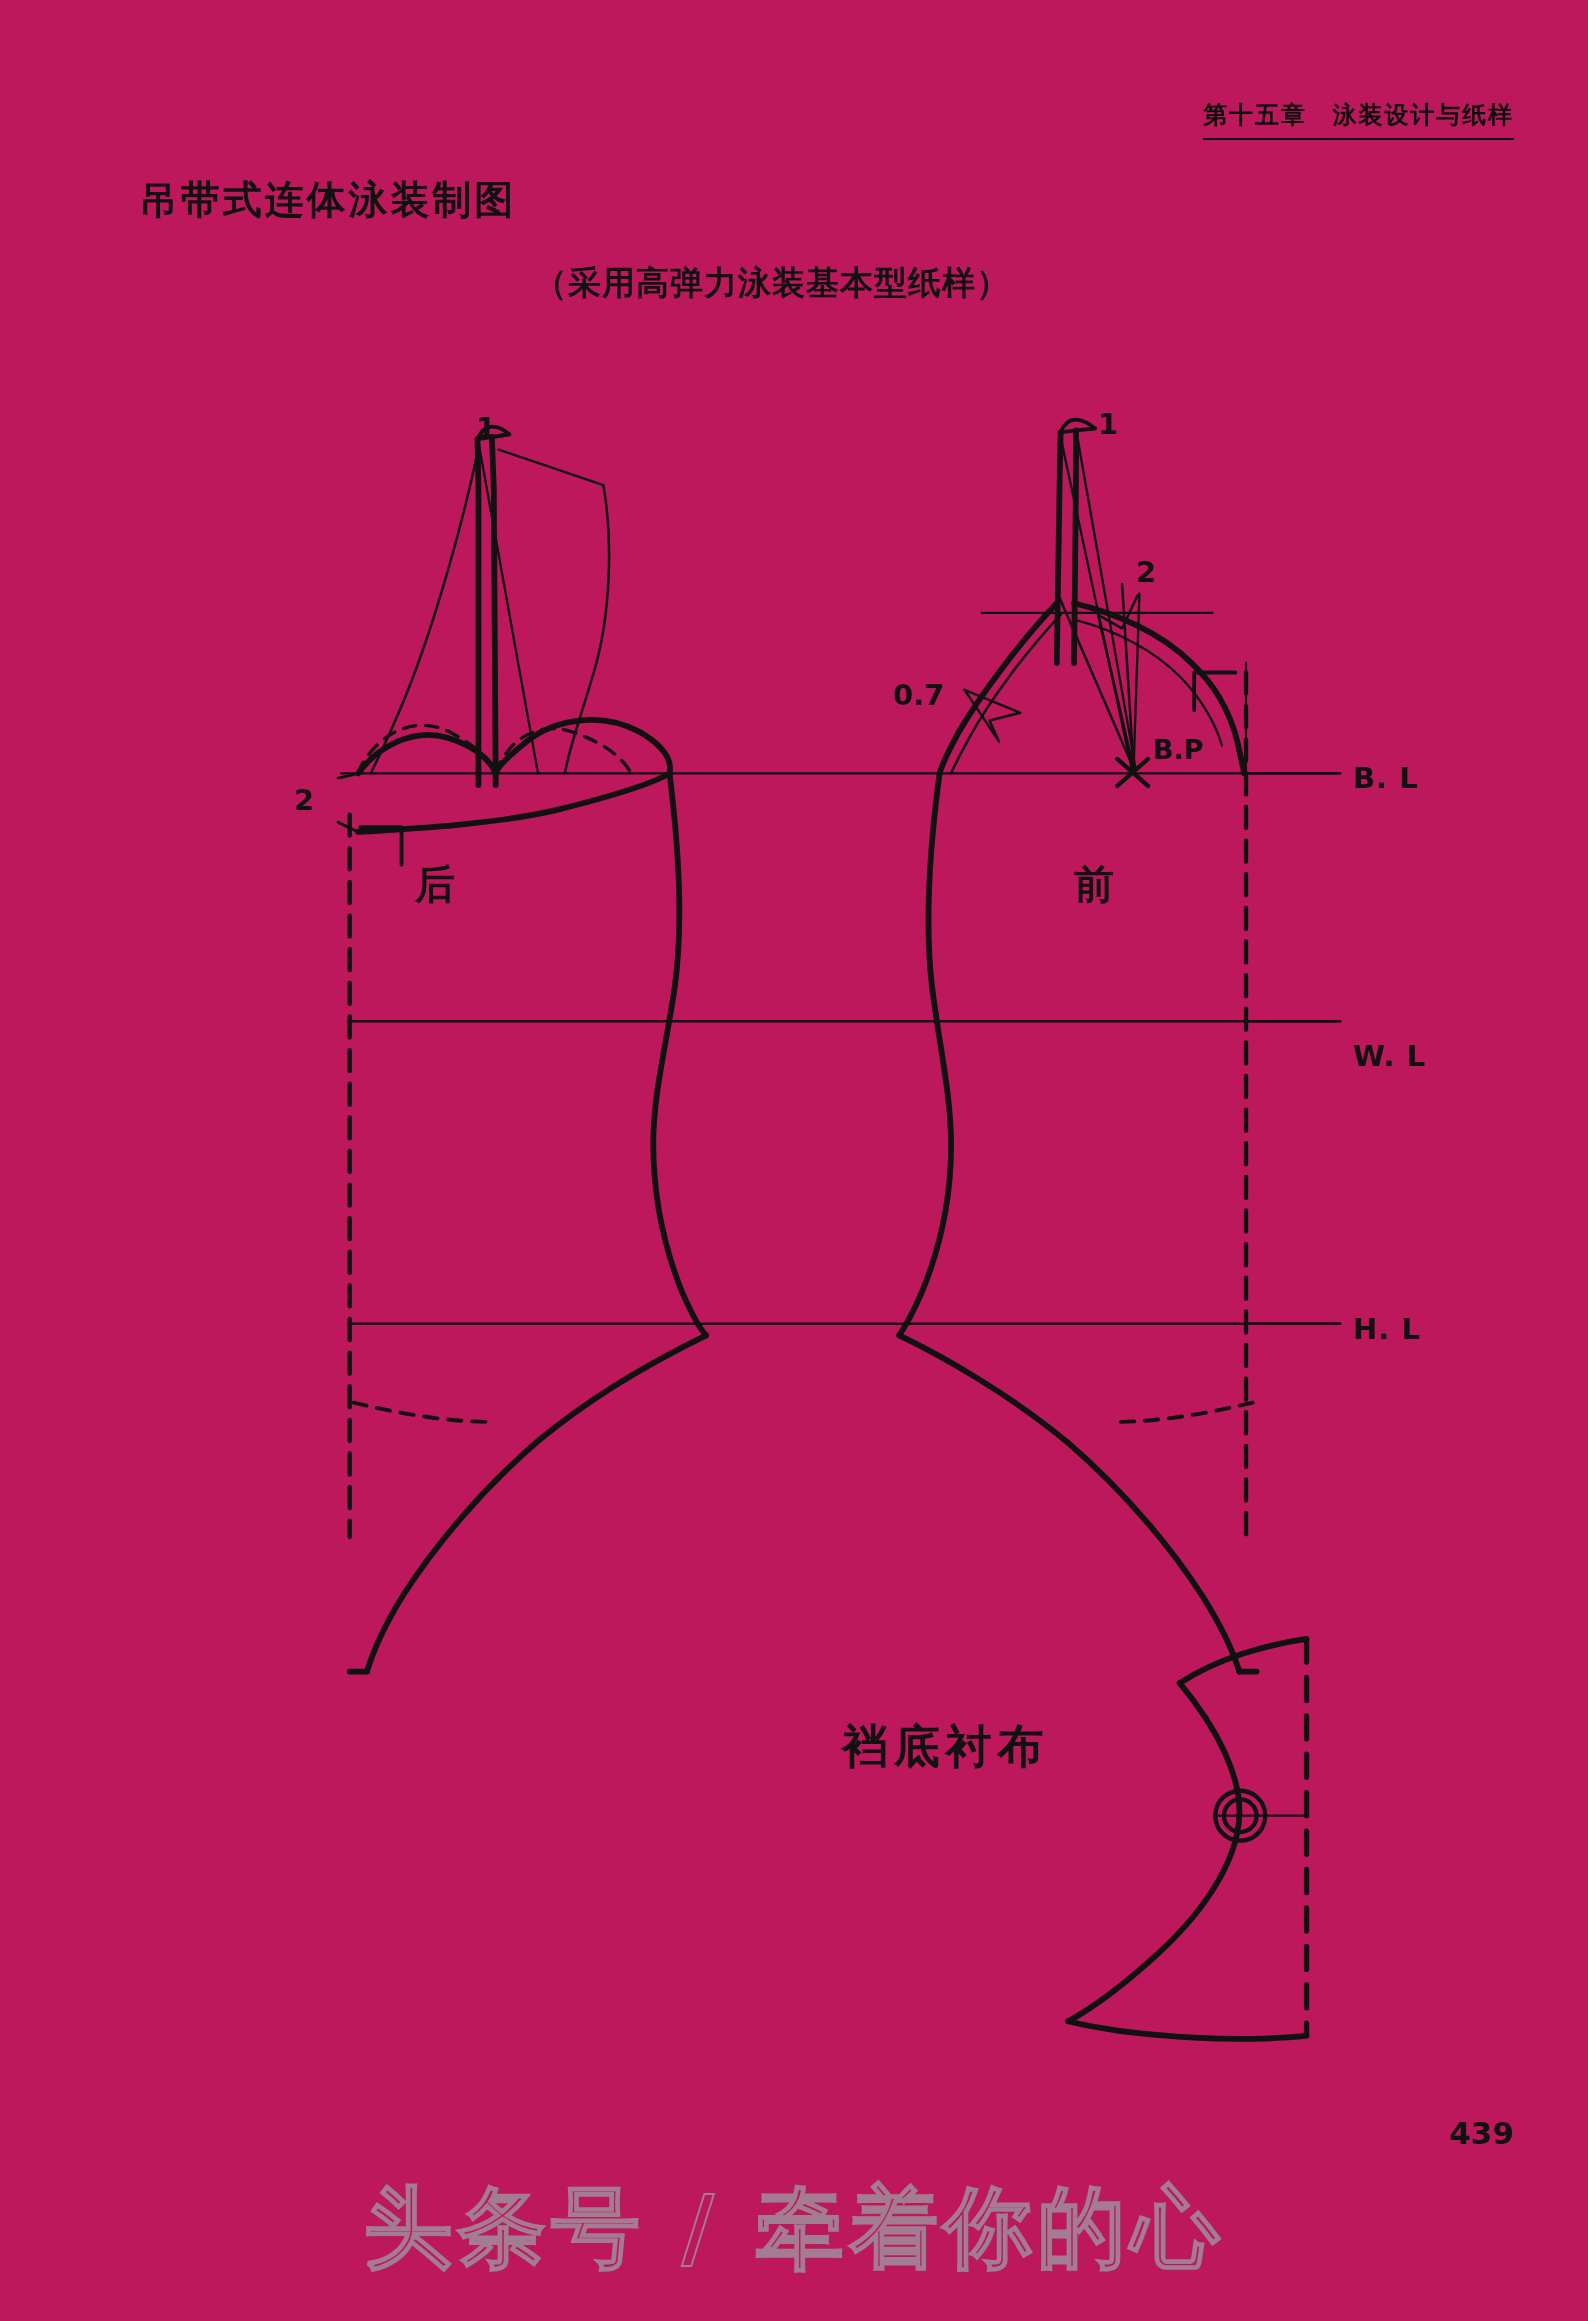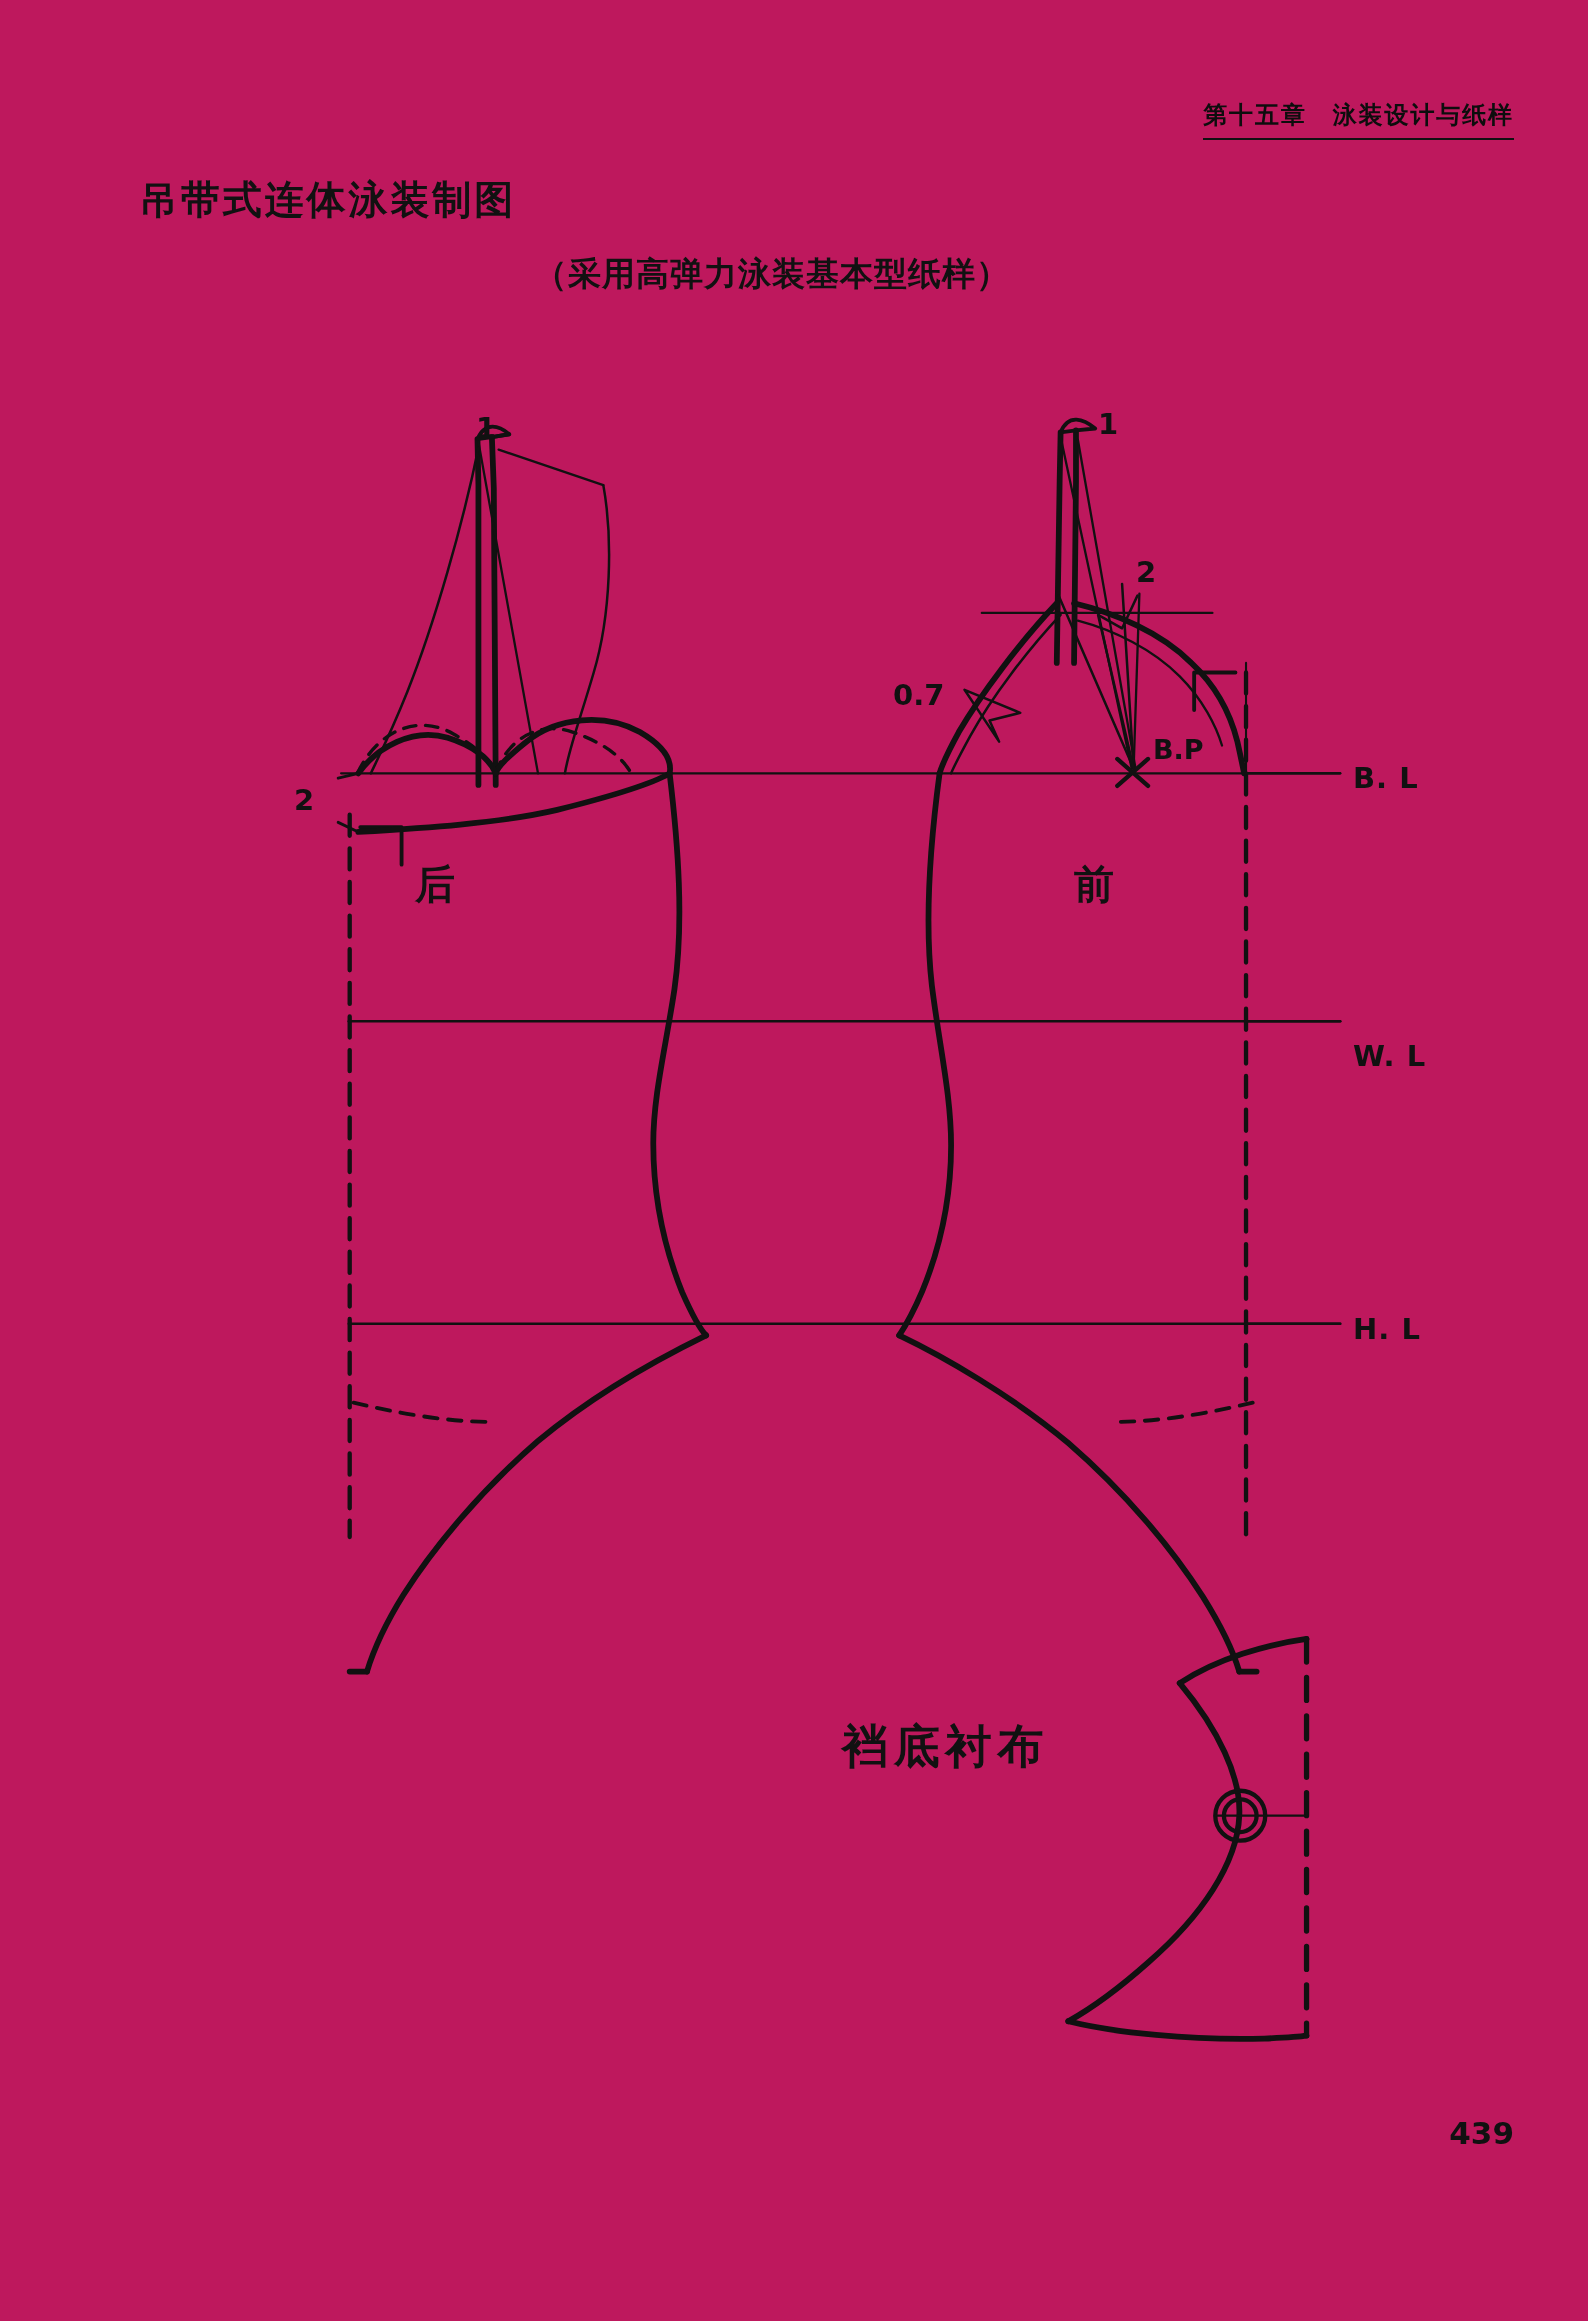--- a/index.html
+++ b/index.html
@@ -44,21 +44,21 @@
     top: 173px;
     font-size: 39px;
     font-weight: 700;
     letter-spacing: 2.9px;
     color: #111;
     white-space: nowrap;
   }
   .sub-title {
     position: absolute;
     left: 534px;
-    top: 252px;
+    top: 261px;
     font-size: 33px;
     font-weight: 700;
     letter-spacing: 1px;
     color: #111;
     white-space: nowrap;
   }
 
   
   .drawing {
     position: absolute;
@@ -281,15 +281,16 @@
 
   <div class="ann ann-cn" style="left:415px; top:857px;">后</div>
 
   <div class="ann ann-cn" style="left:1074px; top:857px;">前</div>
 
   <div class="ann ann-cn-big" style="left:842px; top:1716px;">裆底衬布</div>
 
   <div class="page-number">439</div>
 
   <div class="page-edge"></div>
+  <div class="watermark">头条号 / 牵着你的心</div>
 
 </div>
 
 
 </body></html>

